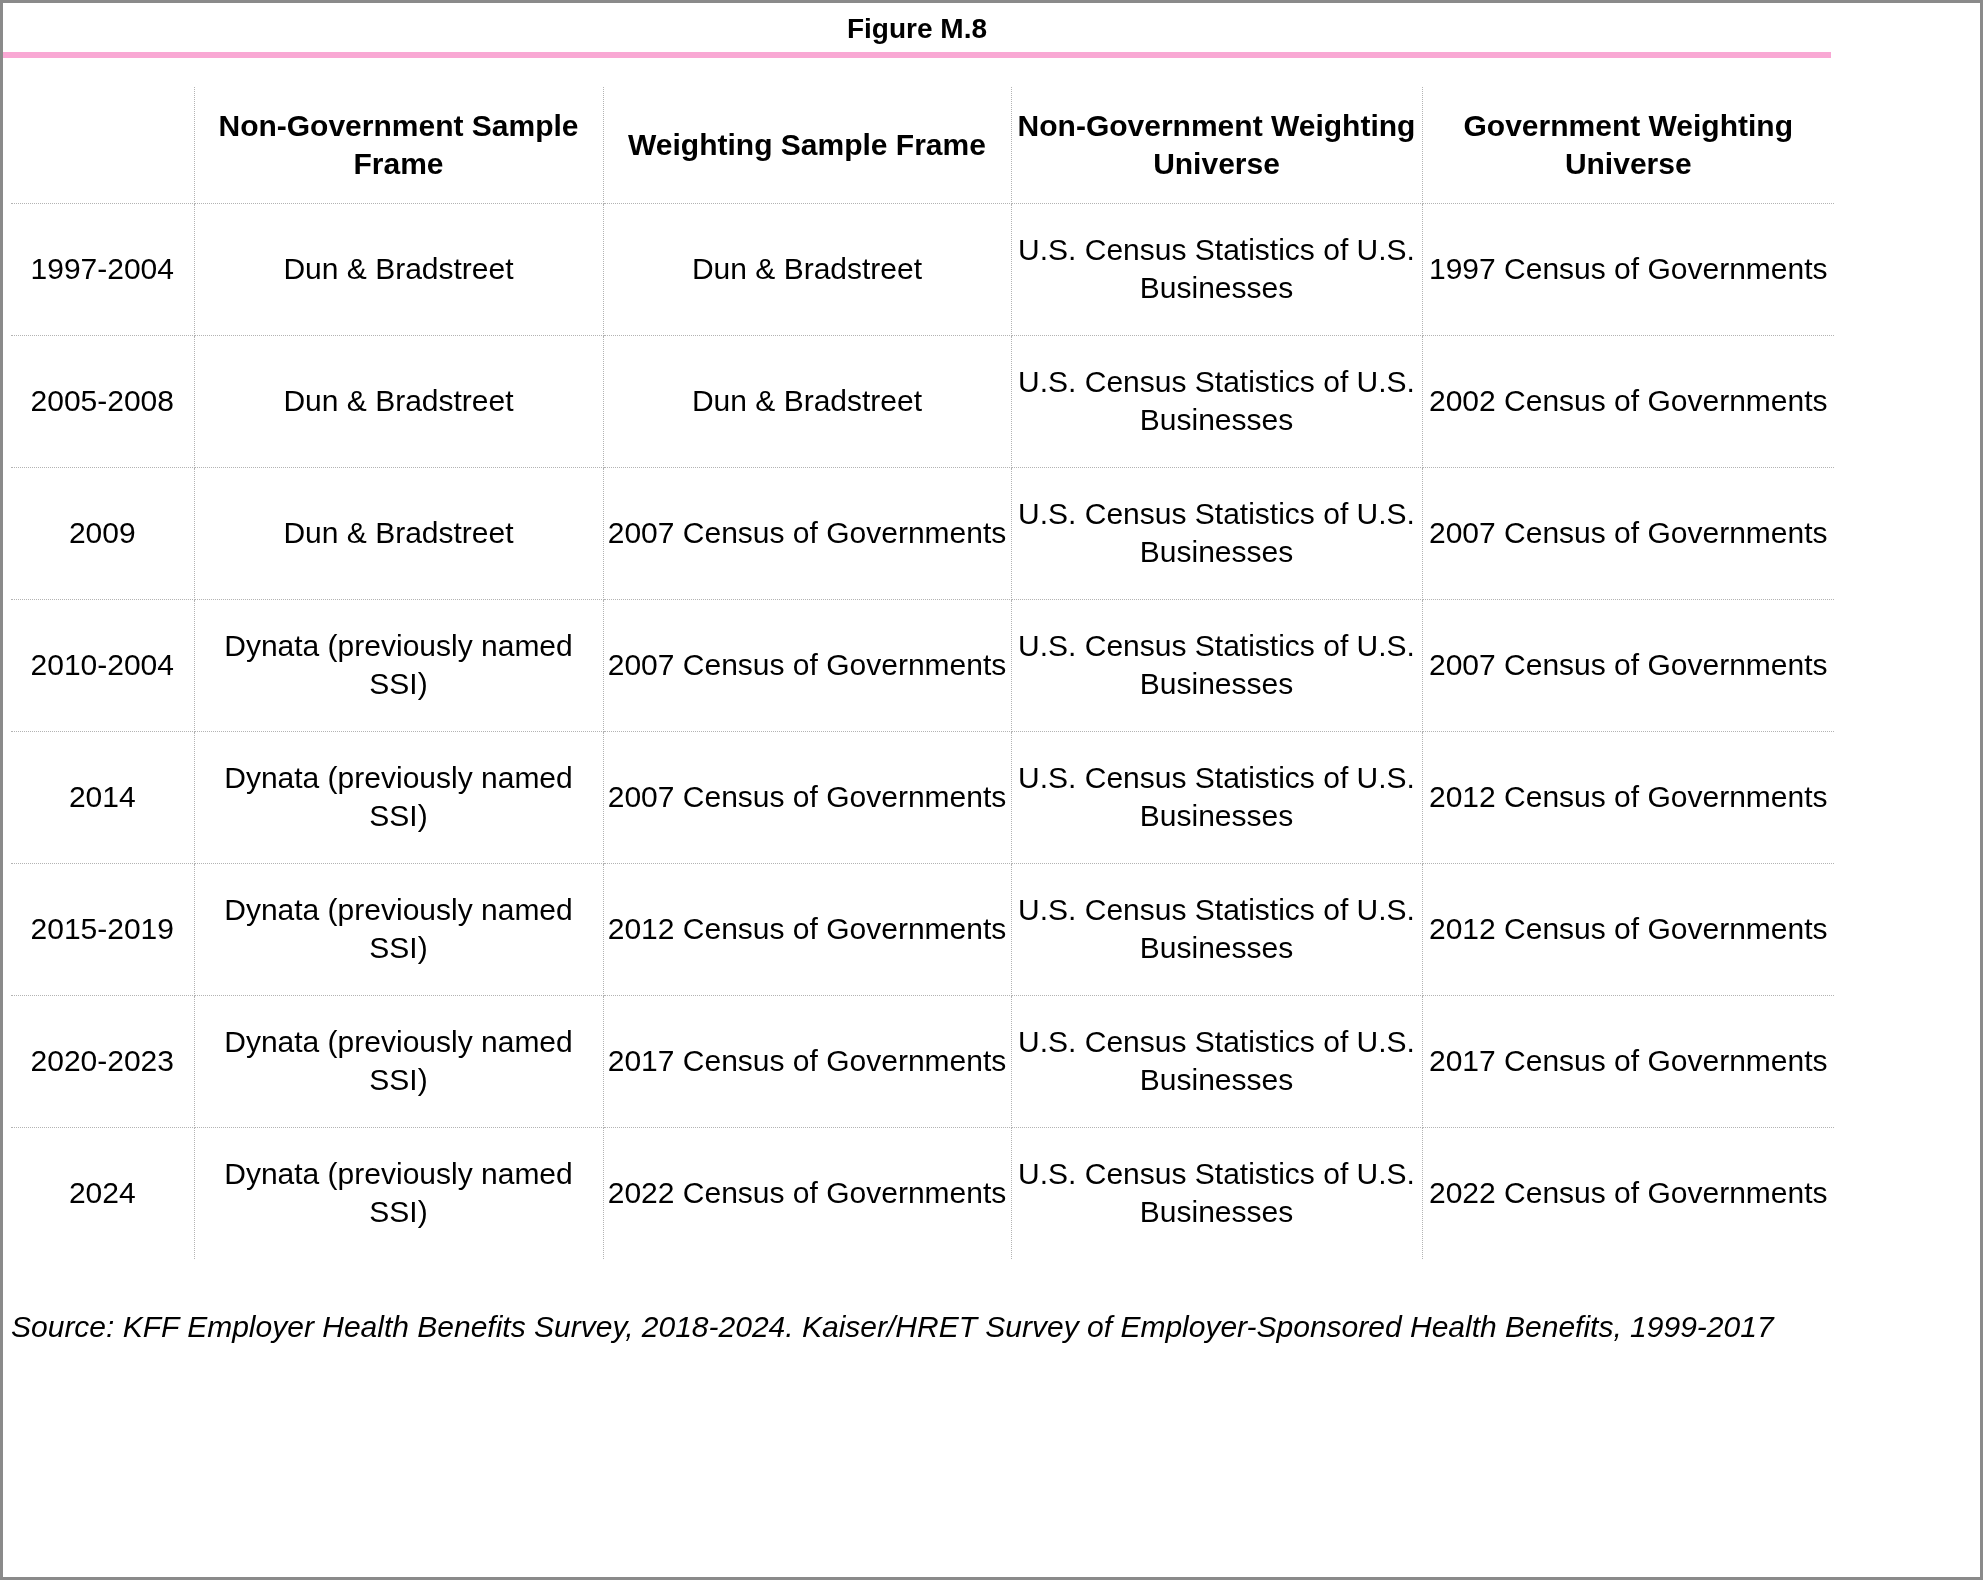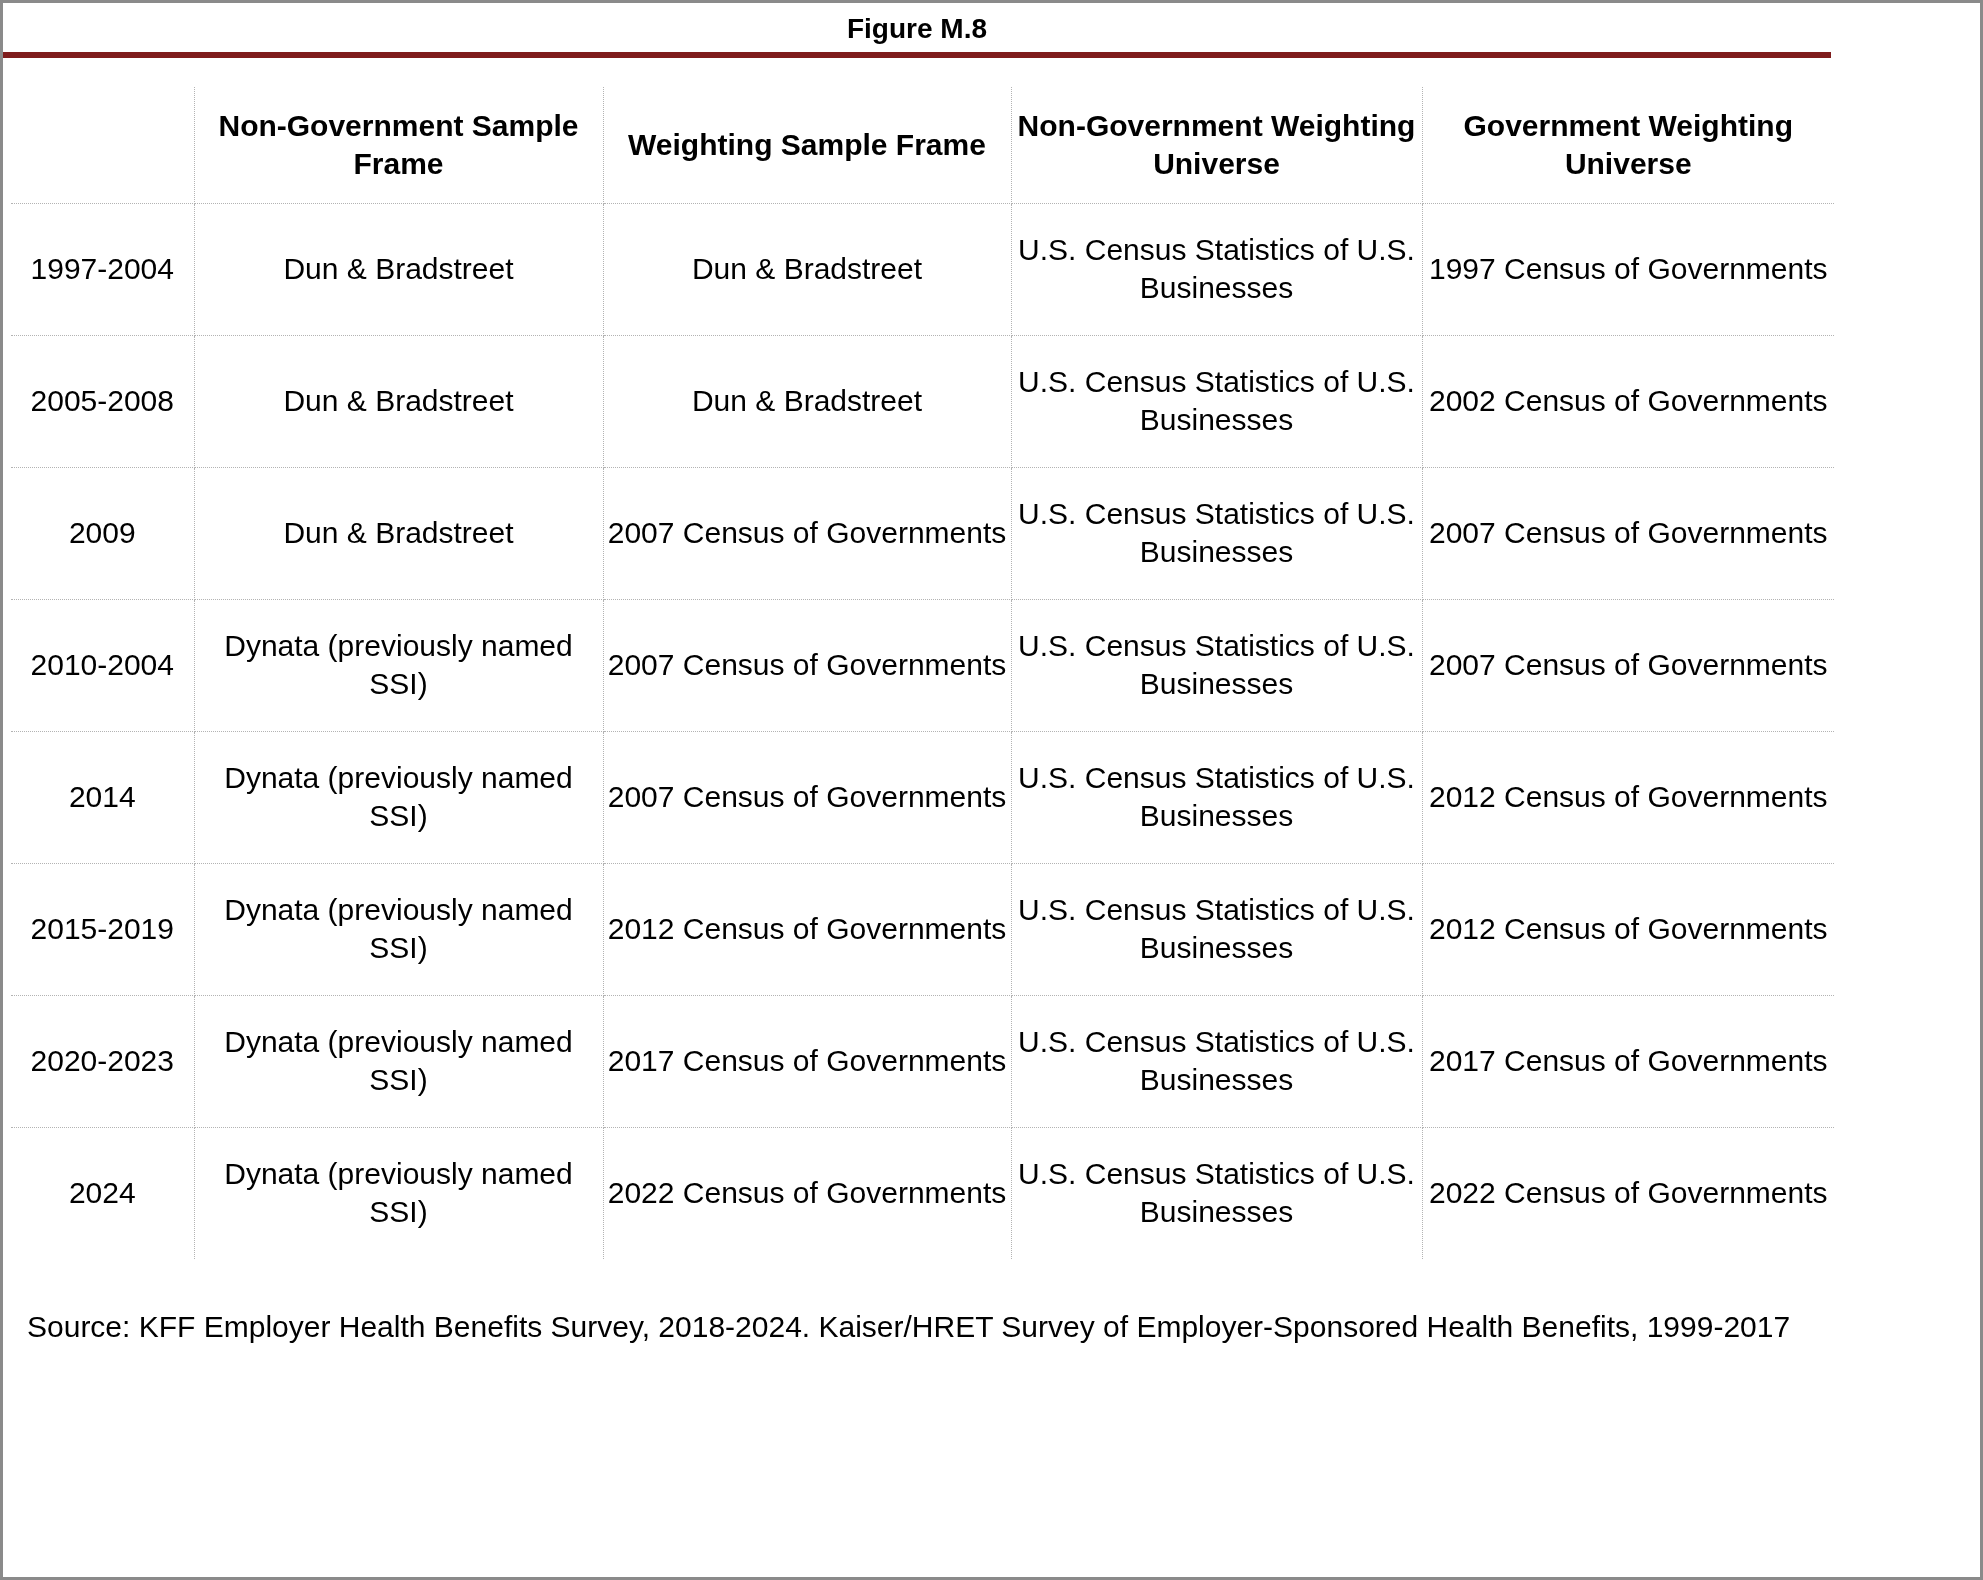--- a/index.html
+++ b/index.html
@@ -15,21 +15,21 @@
     border: 3px solid #8a8a8a;
     background: #ffffff;
     font-family: "Liberation Sans", "DejaVu Sans", sans-serif;
     color: #000000;
     overflow: hidden;
   }
   .title-block {
     width: 1828px;
     padding-top: 8px;
     padding-bottom: 5px;
-    border-bottom: 6px solid #7f1d1d;
+    border-bottom: 6px solid #f9a8d4;
     text-align: center;
   }
   .title-line {
     font-size: 28px;
     font-weight: bold;
     line-height: 36px;
   }
   table.figure-table {
     border-collapse: collapse;
     table-layout: fixed;
@@ -53,24 +53,25 @@
   table.figure-table tr.data-row      { height: 132px; }
   
   table.figure-table tr.header-row th { border-top: none; }
   table.figure-table tr:last-child td { border-bottom: none; }
   table.figure-table th:first-child,
   table.figure-table td:first-child   { border-left: none; }
   table.figure-table th:last-child,
   table.figure-table td:last-child    { border-right: none; }
   .source-line {
     margin-top: 50px;
-    margin-left: 24px;
+    margin-left: 8px;
     font-size: 30px;
     line-height: 36px;
     text-align: left;
+    font-style: italic;
   }
 </style>
 </head>
 <body>
 
 <div class="page">
 
   <div class="title-block">
     <div class="title-line">Figure M.8</div>
   </div>

